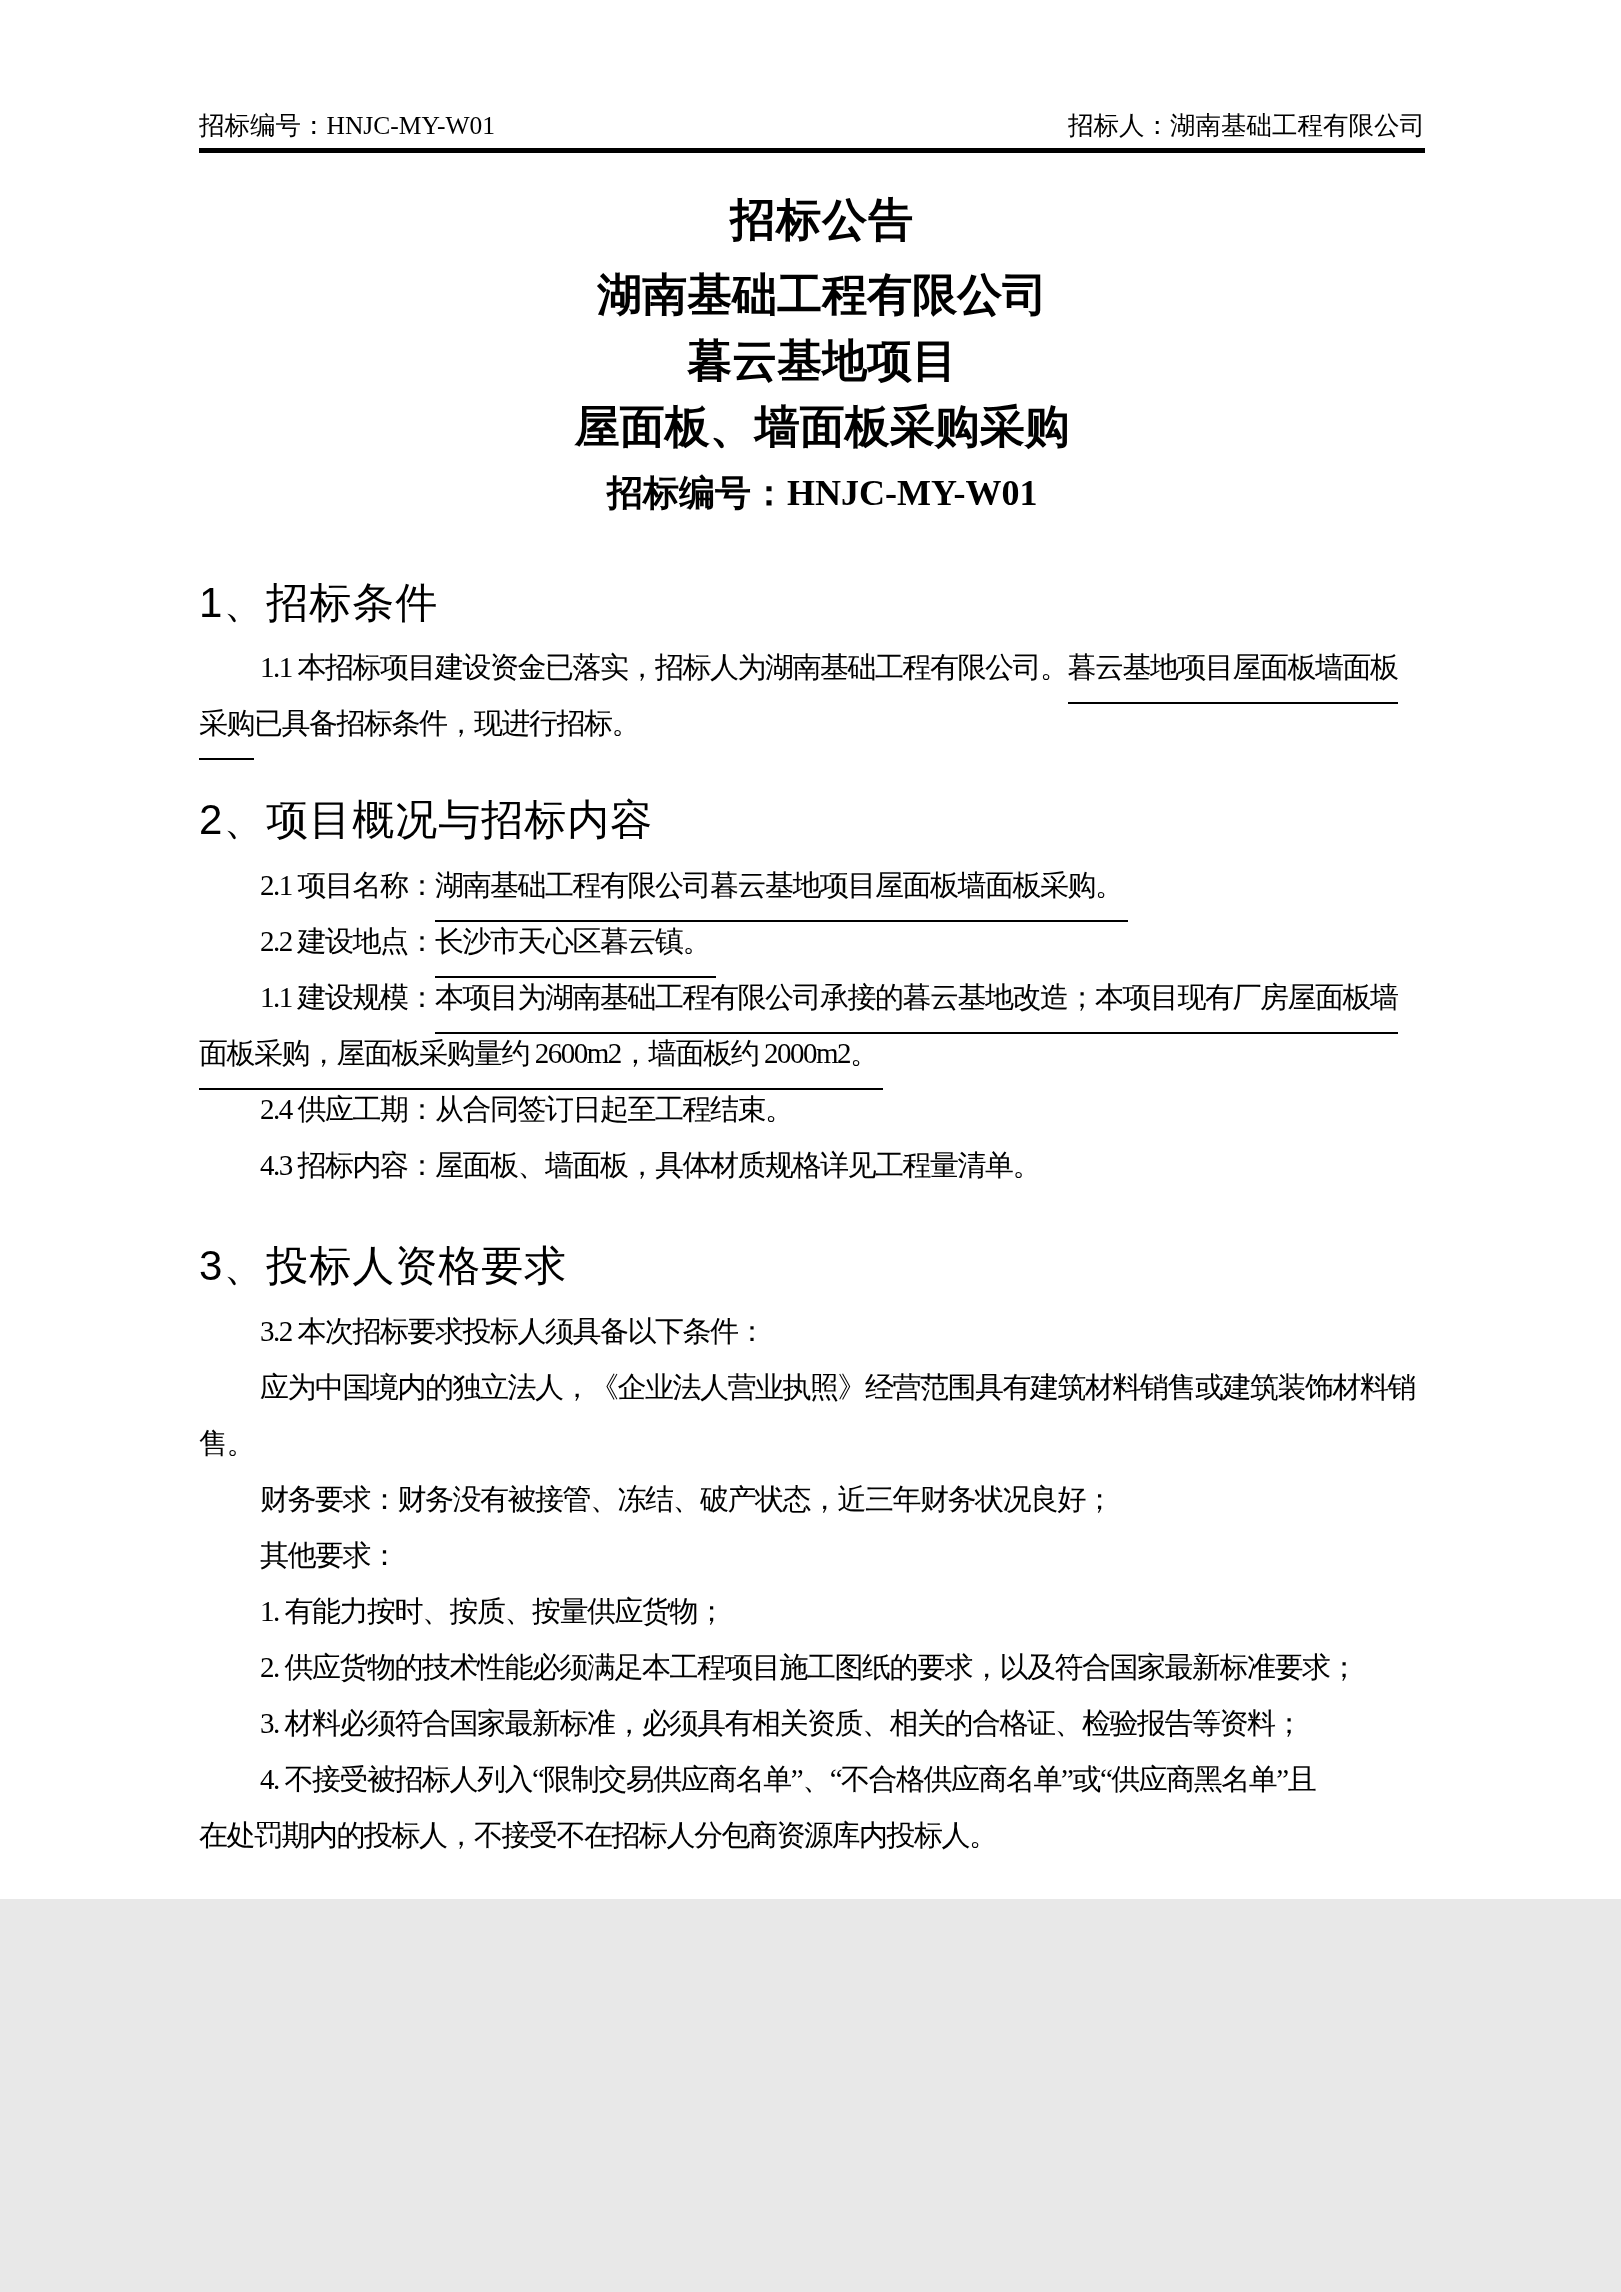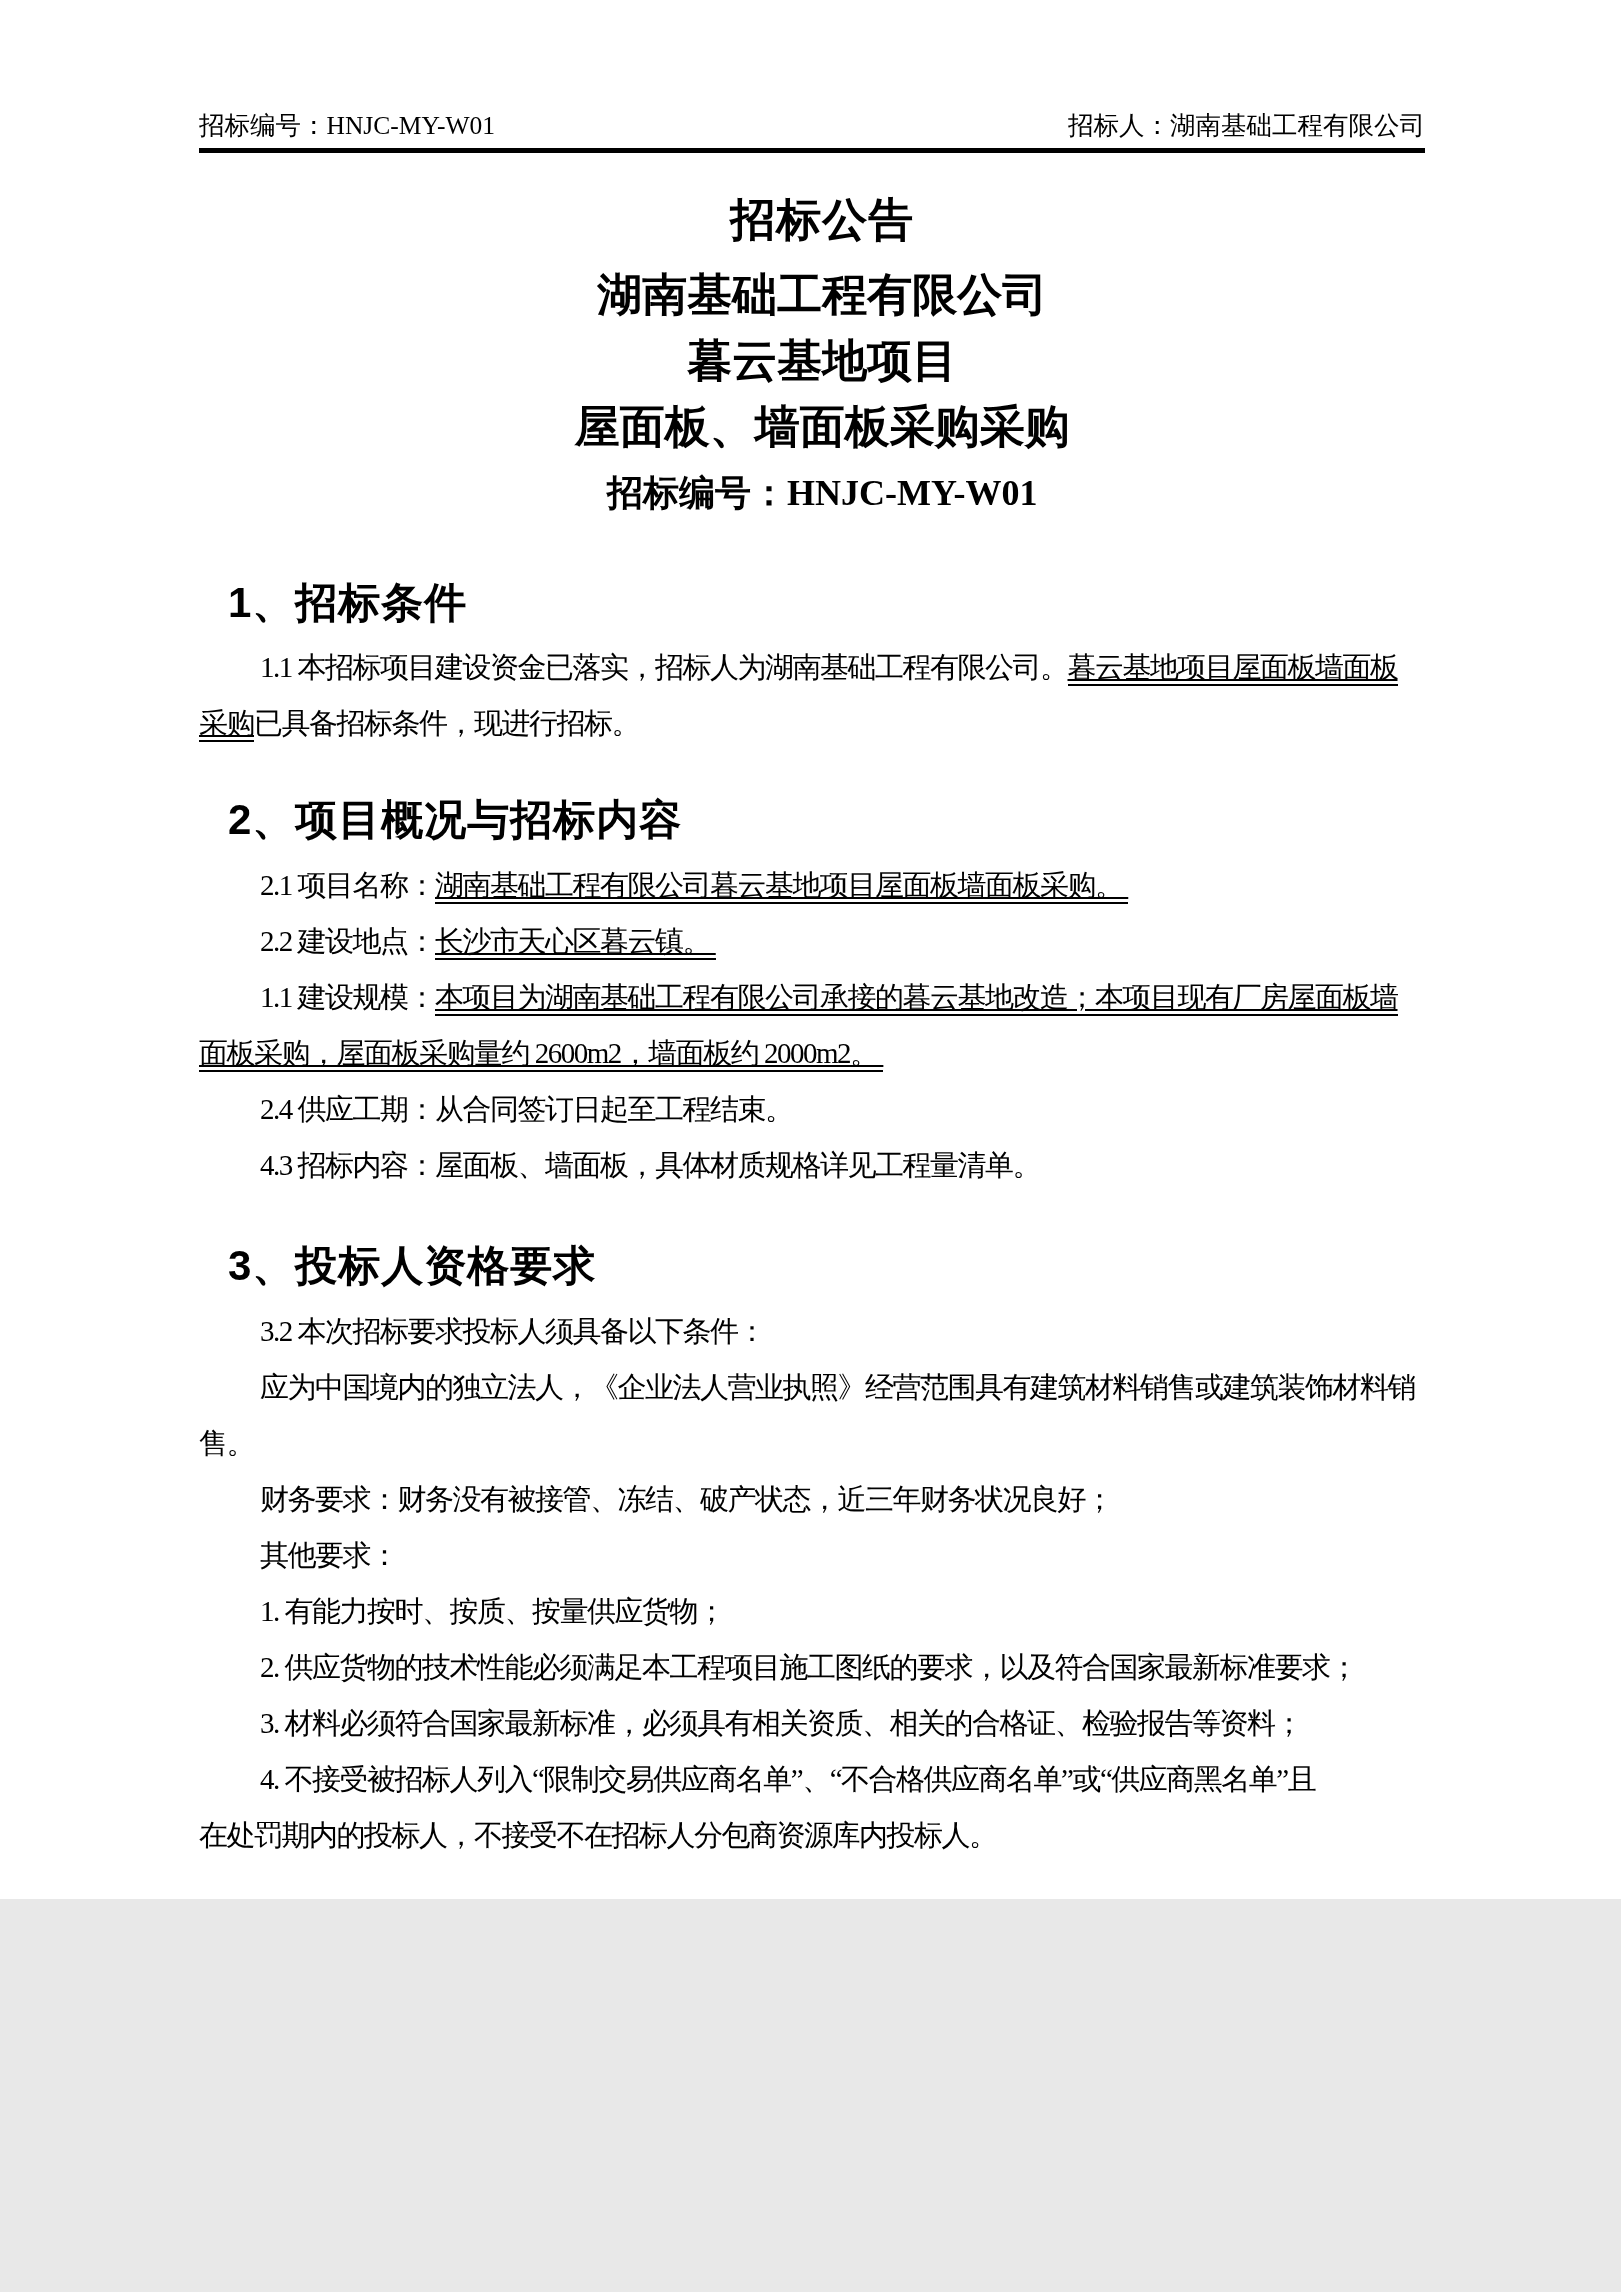--- a/index.html
+++ b/index.html
@@ -58,47 +58,45 @@
     font-size: 45px;
     line-height: 66px;
     white-space: nowrap;
   }
   .subtitle.tender-no {
     font-family: "Liberation Serif", serif;
     font-size: 36px;
   }
   .section-heading {
     font-family: "Liberation Sans", sans-serif;
-    font-weight: bold;
+    font-weight: normal;
     font-size: 42px;
     line-height: 51px;
     letter-spacing: 1px;
     white-space: nowrap;
-    margin-left: 29px;
   }
   .mt-h1 { margin-top: 51px; }
   .mt-h2 { margin-top: 43px; }
   .mt-h3 { margin-top: 47px; }
   .body-block {
     margin-top: 11.8px;
     font-family: "Liberation Serif", serif;
     font-size: 29px;
     letter-spacing: -1.5px;
   }
   .line {
     line-height: 56px;
     white-space: nowrap;
   }
   .indent {
     padding-left: 61px;
   }
   .u {
     border-bottom: 2px solid #000000;
-    padding-bottom: 1px;
-    text-decoration: underline;
+    padding-bottom: 19px;
   }
   .page-number {
     position: absolute;
     top: 2103px;
     left: 0;
     width: 100%;
     text-align: center;
     font-family: "Liberation Serif", serif;
     font-size: 27.4px;
     line-height: 39px;

